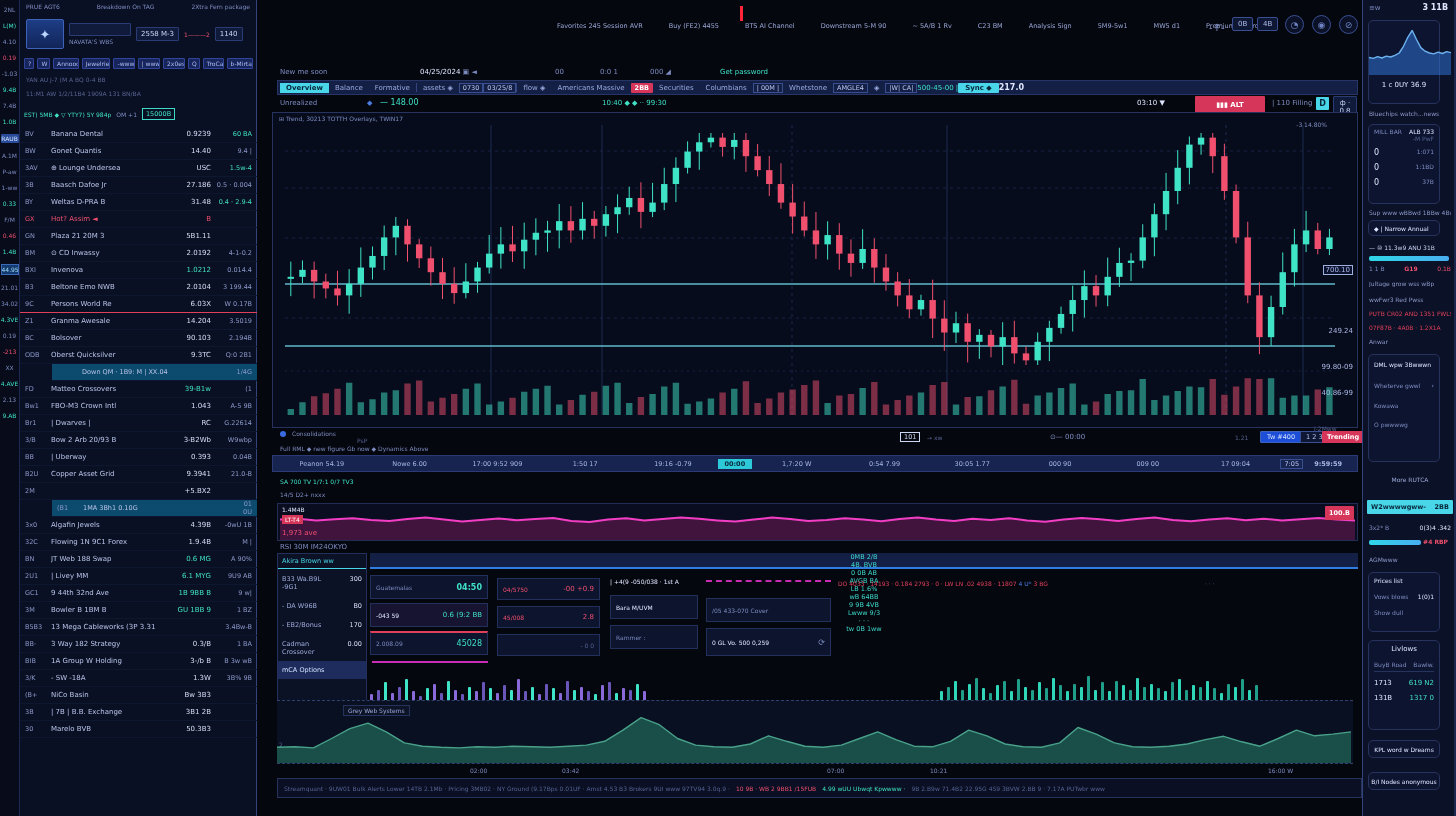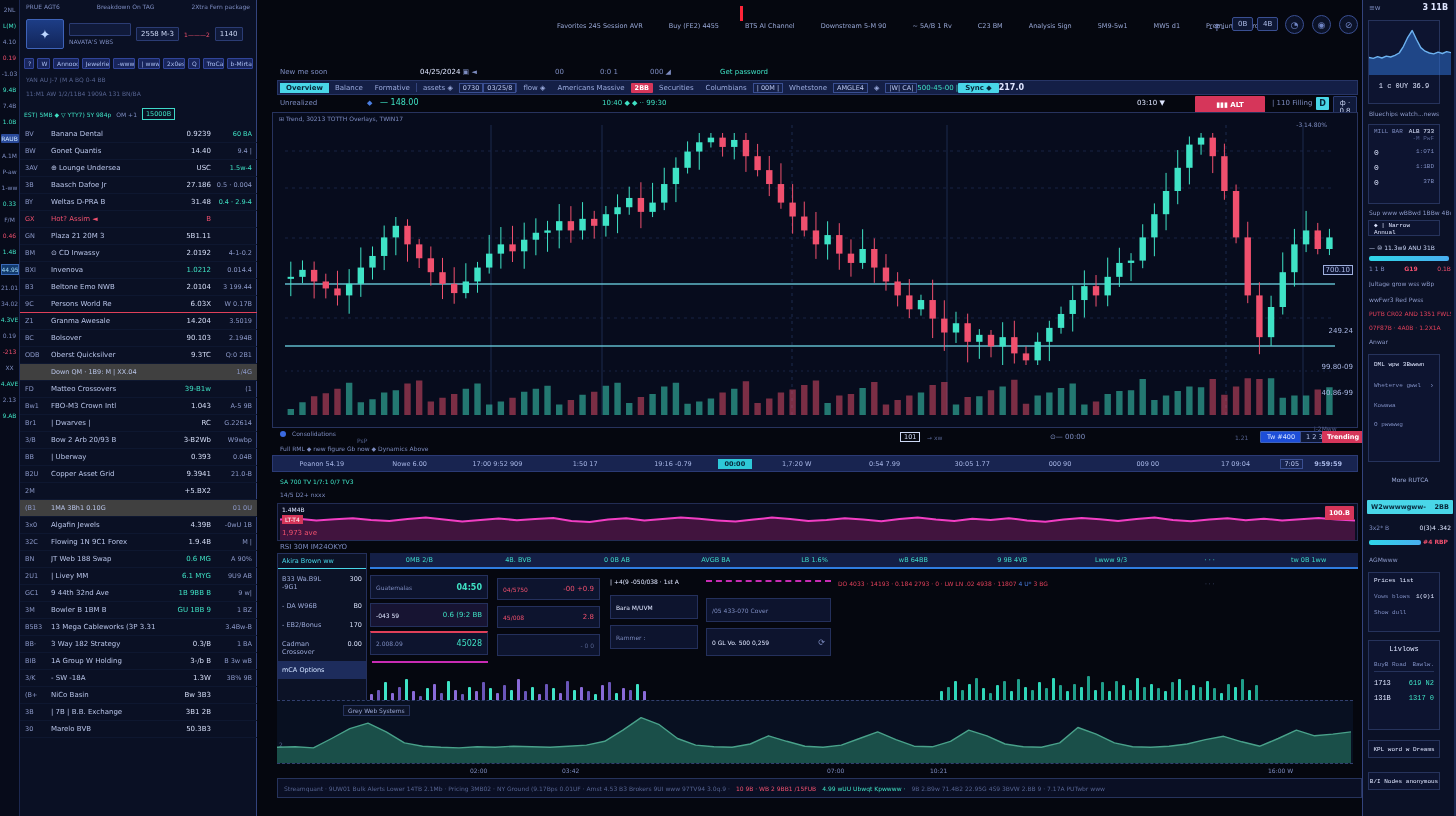--- a/index.html
+++ b/index.html
@@ -29,21 +29,21 @@
   #watch-header { position:absolute; left:4px; top:106px; width:229px; height:16px; display:flex; align-items:center; gap:5px; }
   #watch-header .box { border:1px solid #3fd9c9; color:#3fe0c3; font-size:6.5px; padding:1px 3px; }
   #watch { position:absolute; left:0; top:126px; width:237px; }
   .wrow { display:flex; align-items:center; height:17px; padding:0 5px; border-bottom:1px solid #0e1730; font-size:7px; }
   .wrow .c { width:26px; color:#8b98c8; font-size:6.5px; }
   .wrow .n { width:108px; color:#b8c4e8; overflow:hidden; white-space:nowrap; }
   .wrow .p { width:52px; text-align:right; color:#d7dff8; }
   .wrow .x { flex:1; text-align:right; color:#8b98c8; font-size:6.5px; }
   .wrow.red-row .n,.wrow.red-row .p,.wrow.red-row .c { color:#f0506e; }
   .wrow.sep-red { border-bottom:1px solid #e0405a; }
-  .wrow.section { background:#404040; color:#9fb0dd; font-size:6.5px; }
+  .wrow.section { background:#0c4a6e; color:#9fb0dd; font-size:6.5px;margin-left:32px; }
   .wrow .teal { color:#3fe0c3; }
   
   #main { left:257px; top:0; width:1105px; height:816px; }
   #menubar { position:absolute; left:300px; top:22px; width:930px; display:flex; gap:26px; }
   #menubar .mi { font-size:6.5px; color:#97a6d4; white-space:nowrap; }
   .circ { width:19px; height:19px; border:1px solid #3a4f92; border-radius:50%; display:flex; align-items:center; justify-content:center; color:#6f84c4; font-size:9px; background:#0b1228; }
   .mbadge { border:1px solid #3a4f92; background:#0e1734; color:#aebdea; font-size:7px; padding:2px 5px; border-radius:2px; }
   #banner { position:absolute; left:277px; top:44px; width:386px; height:18px; background:#4fd9ef; display:flex; align-items:center; justify-content:space-between; padding:0 14px; border-radius:1px; }
   #banner span { color:#062033; font-size:8px; font-weight:bold; letter-spacing:.5px; }
   #tabsrow { position:absolute; left:277px; top:80px; width:1081px; height:15px; background:#141f46; border:1px solid #273566; display:flex; align-items:center; padding:0 2px; }
@@ -70,30 +70,30 @@
   #osc-svg { position:absolute; left:2px; top:0; }
   
   .panelbox { position:absolute; background:#0d142e; border:1px solid #24305c; display:flex; align-items:center; justify-content:space-between; padding:0 5px; }
   .hist { position:absolute; display:flex; align-items:flex-end; gap:4px; height:24px; }
   .hist div { width:3px; border-radius:1px 1px 0 0; }
   #left-list { position:absolute; left:277px; top:553px; width:90px; height:150px; border:1px solid #24305c; background:#0c1226; font-size:6.5px; }
   #left-list .hd { color:#49d6e8; border-bottom:1px solid #49d6e8; padding:3px 4px; }
   #left-list .lr { display:flex; justify-content:space-between; padding:6px 4px 5px 4px; color:#9aa8d6; }
   #left-list .lr span:last-child { color:#d7dff8;margin-left:24px; }
   #left-list .hlrow { background:#1d2c5c; color:#cfe0ff; padding:5px 4px; }
-  #statsband { position:absolute; left:370px; top:553px; width:988px; height:16px; background:#141f46; border-bottom:2px solid #2f7de0; display:flex; align-items:center; }
+  #statsband { position:absolute; left:370px; top:553px; width:988px; height:16px; background:#141f46; border-bottom:2px solid #2f7de0; display:flex; align-items:center;flex-direction:column; }
   #statsband .sc { flex:1; text-align:center; font-size:6.5px; color:#3fd9c9; white-space:nowrap; }
   
   #green-panel { position:absolute; left:277px; top:700px; width:1076px; height:64px; border-top:1px dashed #32406f; border-bottom:1px dashed #32406f; background:#081021; }
   
   #statusbar { position:absolute; left:277px; top:778px; width:1085px; height:20px; border:1px solid #26335c; background:#0a0f24; display:flex; align-items:center; padding:0 6px; gap:6px; overflow:hidden; white-space:nowrap; }
   #statusbar span { font-size:6px; }
   
   #right { left:1362px; top:0; width:94px; height:816px; background:#0b1126; border-left:1px solid #33437c; border-right:2px solid #1c2850; }
-  .rcard { position:absolute; left:5px; width:72px; background:#0d1430; border:1px solid #26335c; border-radius:0;font-family:Liberation Mono, monospace; }
+  .rcard { position:absolute; left:5px; width:72px; background:#0d1430; border:1px solid #26335c; border-radius:5px; }
   .rlabel { position:absolute; left:6px; font-size:6px; color:#8b98c8; white-space:nowrap; overflow:hidden; width:82px; }
   .rbar { height:5px; background:linear-gradient(90deg,#2fd6e8,#49aef0); border-radius:2px; }
   .rcyanrow { position:absolute; left:4px; width:86px; background:#49d6e8; color:#07263a; font-size:6.5px; font-weight:bold; display:flex; justify-content:space-between; padding:3px 4px; border-radius:1px; }
 </style>
 </head>
 <body>
 
 <div id="app">
 
   <div id="edge" class="abs">

